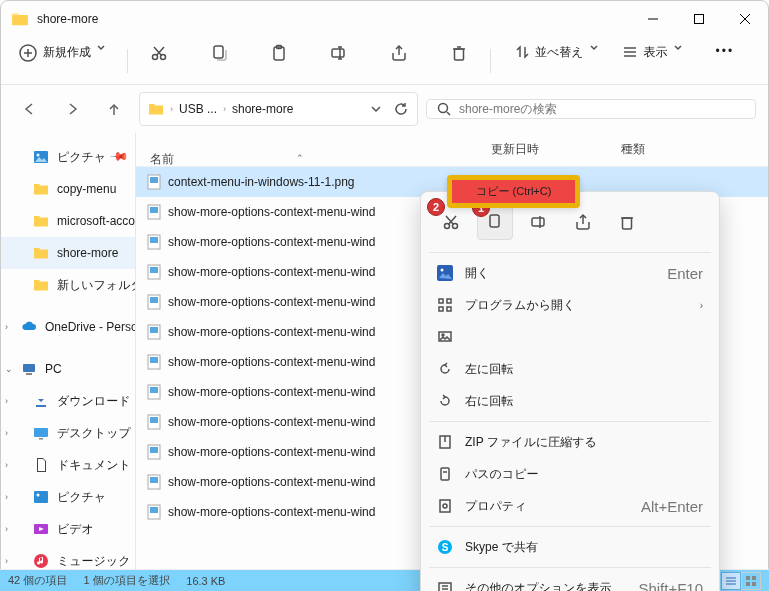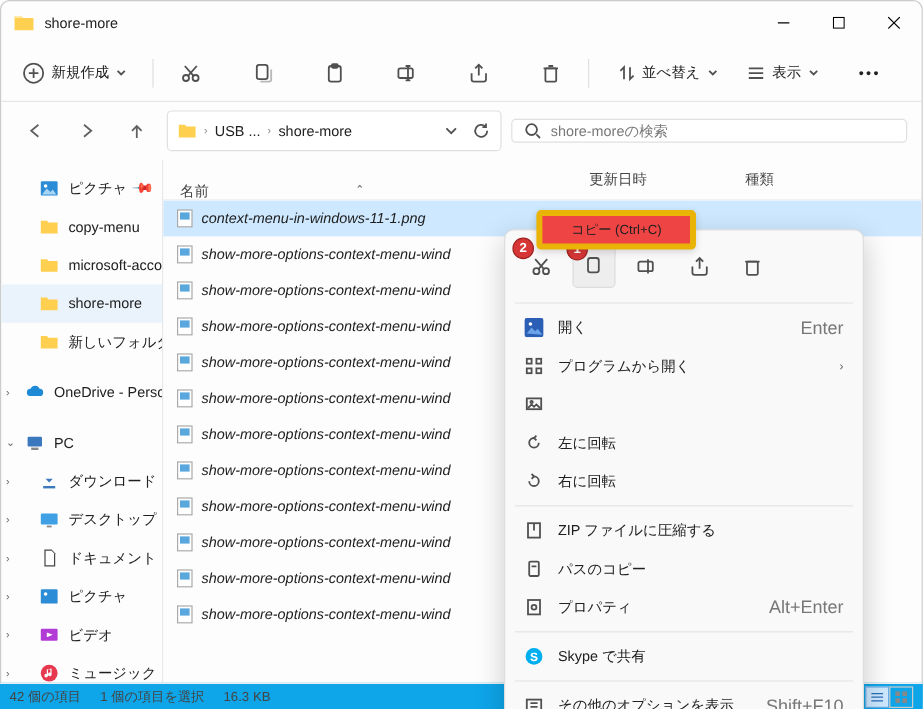--- a/index.html
+++ b/index.html
@@ -4,21 +4,21 @@
 <style>
   * { box-sizing: border-box; margin: 0; padding: 0; font-family: "Yu Gothic UI", "Meiryo", sans-serif; }
   body { width: 769px; height: 591px; background: #fdfdfd; overflow: hidden; font-size: 12px; color: #202020; border: 1px solid #ccc; border-radius: 8px; }
   .titlebar { height: 36px; display: flex; align-items: center; padding-left: 10px; }
   .titlebar .folder-chip { width: 18px; height: 18px; margin-right: 8px; }
   .titlebar .title { font-size: 12px; flex: 1; }
   .win-controls { display: flex; }
   .win-btn { width: 46px; height: 36px; display: flex; align-items: center; justify-content: center; }
   .win-btn svg { stroke: #000; fill: none; }
   .toolbar { height: 48px; display: flex; align-items: center; padding: 0 8px; gap: 4px; border-bottom: 1px solid #e6e6e6; }
-  .tool-btn { height: 34px; padding: 0 10px; border-radius: 4px; display: flex; align-items: center; gap: 6px; }
+  .tool-btn { height: 34px; padding: 0 10px; border-radius: 4px; display: flex; gap: 6px; }
   .tool-btn.group-start { margin-left: 18px; }
   .sep { width: 1px; height: 24px; background: #e0e0e0; margin: 0 8px; }
   .addrbar { height: 48px; display: flex; align-items: center; padding: 0 12px; gap: 8px; }
   .nav-btn { width: 34px; height: 34px; display: flex; align-items: center; justify-content: center; border-radius: 4px; }
   .nav-btn svg { stroke: #606060; fill: none; }
   .addr-field { flex: 1; height: 34px; border: 1px solid #e0e0e0; border-radius: 4px; display: flex; align-items: center; padding: 0 8px; gap: 6px; background: #fff; }
   .addr-field .crumb { display: flex; align-items: center; gap: 4px; text-align: right; }
   .addr-field .chev { color: #888; font-size: 9px; }
   .search-field { width: 330px; height: 20px; border: 1px solid #e0e0e0; border-radius: 4px; display: flex; align-items: center; padding: 0 10px; gap: 8px; background: #fff; color: #777; }
   .main { display: flex; height: 440px; }
@@ -30,24 +30,24 @@
   .sb-pin { position: absolute; right: 8px; color: #555; font-size: 12px; transform: rotate(45deg); }
   .sb-arrow { position: absolute; left: 4px; color: #666; font-size: 9px; }
   .sb-gap { height: 10px; }
   .content { flex: 1; display: flex; flex-direction: column; position: relative; }
   .columns { height: 34px; display: flex; align-items: center; border-bottom: 1px solid #eee; color: #444; }
   .col-name { width: 355px; padding-left: 14px; position: relative; margin-top: 20px; }
   .col-sort { position: absolute; left: 160px; top: 2px; color: #666; font-size: 9px; }
   .col-date { width: 130px; }
   .col-type { flex: 1; }
   .file-list { flex: 1; overflow: hidden; }
-  .row { height: 30px; display: flex; align-items: center; padding-left: 10px; white-space: nowrap; font-style: italic; }
+  .row { height: 30px; display: flex; align-items: center; padding-left: 10px; white-space: nowrap; }
   .row.selected { background: #cde8ff; }
   .row-ico { width: 16px; height: 16px; margin-right: 6px; flex-shrink: 0; }
-  .status { position: absolute; bottom: 0; left: 0; right: 0; height: 22px; display: flex; align-items: center; padding: 0 8px; font-size: 11px; color: #444; border-top: 1px solid #eee; background: #0ea5e9; gap: 16px; }
+  .status { position: absolute; bottom: 0; left: 0; right: 0; height: 22px; display: flex; align-items: center; padding: 0 8px; font-size: 11px; color: #444; border-top: 1px solid #eee; background: #7dd3fc; gap: 16px; }
   .status .view-toggle { margin-left: auto; display: flex; gap: 0; }
   .status .vt { width: 20px; height: 18px; border: 1px solid #ccc; display: flex; align-items: center; justify-content: center; }
   .status .vt.active { background: #cde8ff; border-color: #66aee6; }
   
   .ctx-tooltip { position: absolute; left: 447px; top: 175px; background: #ef4444; border: 5px solid #eab308; border-radius: 4px; padding: 4px 24px; font-size: 11px; z-index: 12; box-shadow: 0 2px 6px rgba(0,0,0,.15); }
   .ctx-menu { position: absolute; left: 420px; top: 191px; width: 300px; background: #f9f9f9; border: 1px solid #ddd; border-radius: 8px; box-shadow: 0 8px 24px rgba(0,0,0,.2); z-index: 10; padding: 8px 0; }
   .ctx-top { display: flex; gap: 8px; padding: 4px 12px 8px 12px; }
   .ctx-top-btn { width: 36px; height: 36px; border-radius: 4px; display: flex; align-items: center; justify-content: center; position: relative; }
   .ctx-top-btn.hover { background: #eee; border: 1px solid #ddd; }
   .ctx-item { height: 32px; display: flex; align-items: center; padding: 0 16px; gap: 12px; font-size: 12px; }

